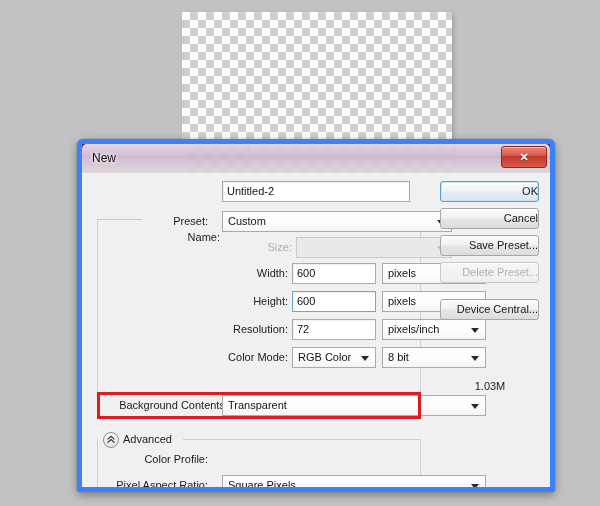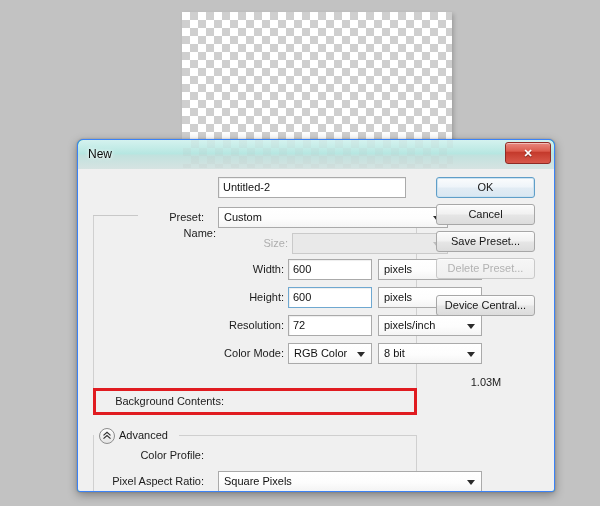--- a/index.html
+++ b/index.html
@@ -28,23 +28,23 @@
     background-position: 0 0, 8px 8px;
     box-shadow: 2px 2px 4px rgba(0,0,0,0.18);
   }
 
   
   #new-dialog {
     position: absolute;
     left: 77px; top: 139px;
     width: 478px; height: 353px;
     box-sizing: border-box;
-    border: 1px solid #3b82f6;
+    border: 5px solid #3b82f6;
     border-radius: 6px 6px 3px 3px;
-    background: #14b8a6;
+    background: #701a75;
     box-shadow: 0 3px 10px rgba(0,0,0,0.35), 0 0 2px rgba(0,0,0,0.25);
     overflow: hidden;
   }
   
   #title-bar {
     position: relative;
     height: 29px;
     border-radius: 5px 5px 0 0;
     background:
       linear-gradient(to bottom, rgba(255,255,255,0.82) 0%, rgba(250,250,250,0.70) 48%, rgba(236,236,236,0.80) 52%, rgba(231,231,231,0.92) 100%);
@@ -167,21 +167,21 @@
   .btn {
     position: absolute;
     box-sizing: border-box;
     width: 99px; height: 21px;
     border: 1px solid #a7a7a7;
     border-radius: 3px;
     background: linear-gradient(to bottom, #fbfbfb 0%, #f1f1f1 48%, #e6e6e6 52%, #dcdcdc 100%);
     font-size: 11px;
     color: #161616;
     line-height: 19px;
-    text-align: center;
+    text-align: right;
     cursor: pointer;
     box-shadow: 0 1px 0 rgba(255,255,255,0.6) inset;
   }
   .btn.default {
     border-color: #5f9ec8;
     box-shadow: 0 0 0 1px #cde2f0 inset;
     background: linear-gradient(to bottom, #fbfcfd 0%, #eef4f9 48%, #e2ecf4 52%, #d9e7f2 100%);
   }
   .btn.disabled {
     color: #b2b2b2;
@@ -316,20 +316,24 @@
         <span class="arrow"></span>
       </div>
       <div class="combo" style="left:300px; top:0; width:104px;">
         <span>8 bit</span>
         <span class="arrow"></span>
       </div>
     </div>
 
     <div class="row" style="left:0; top:222px; width:340px;">
       <div class="lbl" style="right:194px;">Background Contents:</div>
+      <div class="combo" style="left:140px; top:0; width:264px;">
+        <span>Transparent</span>
+        <span class="arrow"></span>
+      </div>
     </div>
     <div id="highlight-box"></div>
 
     <div id="advanced-row">
       <div id="advanced-toggle-icon">
         <svg width="10" height="10" viewBox="0 0 10 10" aria-hidden="true">
           <path d="M1.5 4.4 L5 1.4 L8.5 4.4" fill="none" stroke="#303030" stroke-width="1.2"></path>
           <path d="M1.5 7.6 L5 4.6 L8.5 7.6" fill="none" stroke="#303030" stroke-width="1.2"></path>
         </svg>
       </div>

